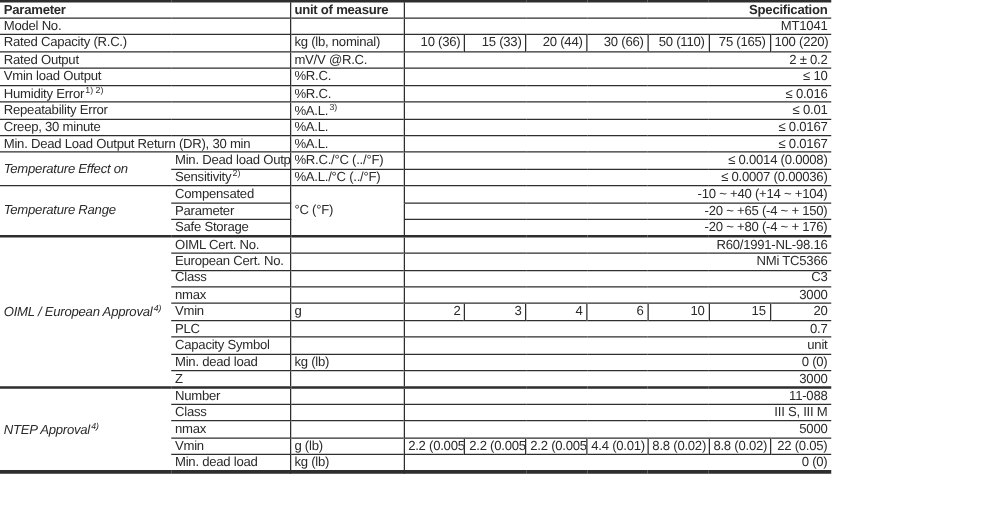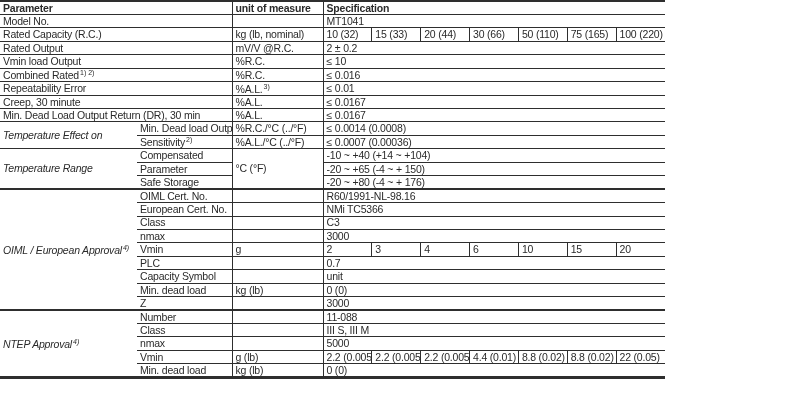--- a/index.html
+++ b/index.html
@@ -40,21 +40,21 @@
   .unit-cell,.spec-cell{
     position:relative;
     border-left:1px solid var(--line);
   }
   .unit-cell::before,.spec-cell::before{
     content:"";
     position:absolute;
     left:-4px;top:-2px;bottom:-2px;width:1px;
     background:var(--line);
   }
-  .spec-cell{text-align:left;}
+  .spec-cell{text-align:right;}
   .group-cell{overflow:visible;font-style:italic;}
   sup{
     font-size:7px;
     letter-spacing:0;
     vertical-align:4px;
     margin-left:1px;
   }
 </style>
 </head>
 <body>
@@ -81,40 +81,40 @@
   </thead>
   <tbody>
       <tr>
         <td class="param-cell" colspan="2"><span>Model No.</span></td>
         <td class="unit-cell" rowspan="1"><span></span></td>
         <td class="spec-cell" colspan="7"><span>MT1041</span></td>
       </tr>
       <tr>
         <td class="param-cell" colspan="2"><span>Rated Capacity (R.C.)</span></td>
         <td class="unit-cell" rowspan="1"><span>kg (lb, nominal)</span></td>
-        <td class="spec-cell"><span>10 (32)</span></td>
+        <td class="spec-cell"><span>10 (36)</span></td>
         <td class="spec-cell"><span>15 (33)</span></td>
         <td class="spec-cell"><span>20 (44)</span></td>
         <td class="spec-cell"><span>30 (66)</span></td>
         <td class="spec-cell"><span>50 (110)</span></td>
         <td class="spec-cell"><span>75 (165)</span></td>
         <td class="spec-cell"><span>100 (220)</span></td>
       </tr>
       <tr>
         <td class="param-cell" colspan="2"><span>Rated Output</span></td>
         <td class="unit-cell" rowspan="1"><span>mV/V @R.C.</span></td>
         <td class="spec-cell" colspan="7"><span>2 ± 0.2</span></td>
       </tr>
       <tr>
         <td class="param-cell" colspan="2"><span>Vmin load Output</span></td>
         <td class="unit-cell" rowspan="1"><span>%R.C.</span></td>
         <td class="spec-cell" colspan="7"><span>≤ 10</span></td>
       </tr>
       <tr>
-        <td class="param-cell" colspan="2"><span>Combined Rated</span><sup>1) 2)</sup></td>
+        <td class="param-cell" colspan="2"><span>Humidity Error</span><sup>1) 2)</sup></td>
         <td class="unit-cell" rowspan="1"><span>%R.C.</span></td>
         <td class="spec-cell" colspan="7"><span>≤ 0.016</span></td>
       </tr>
       <tr>
         <td class="param-cell" colspan="2"><span>Repeatability Error</span></td>
         <td class="unit-cell" rowspan="1"><span>%A.L.</span><sup>3)</sup></td>
         <td class="spec-cell" colspan="7"><span>≤ 0.01</span></td>
       </tr>
       <tr>
         <td class="param-cell" colspan="2"><span>Creep, 30 minute</span></td>

